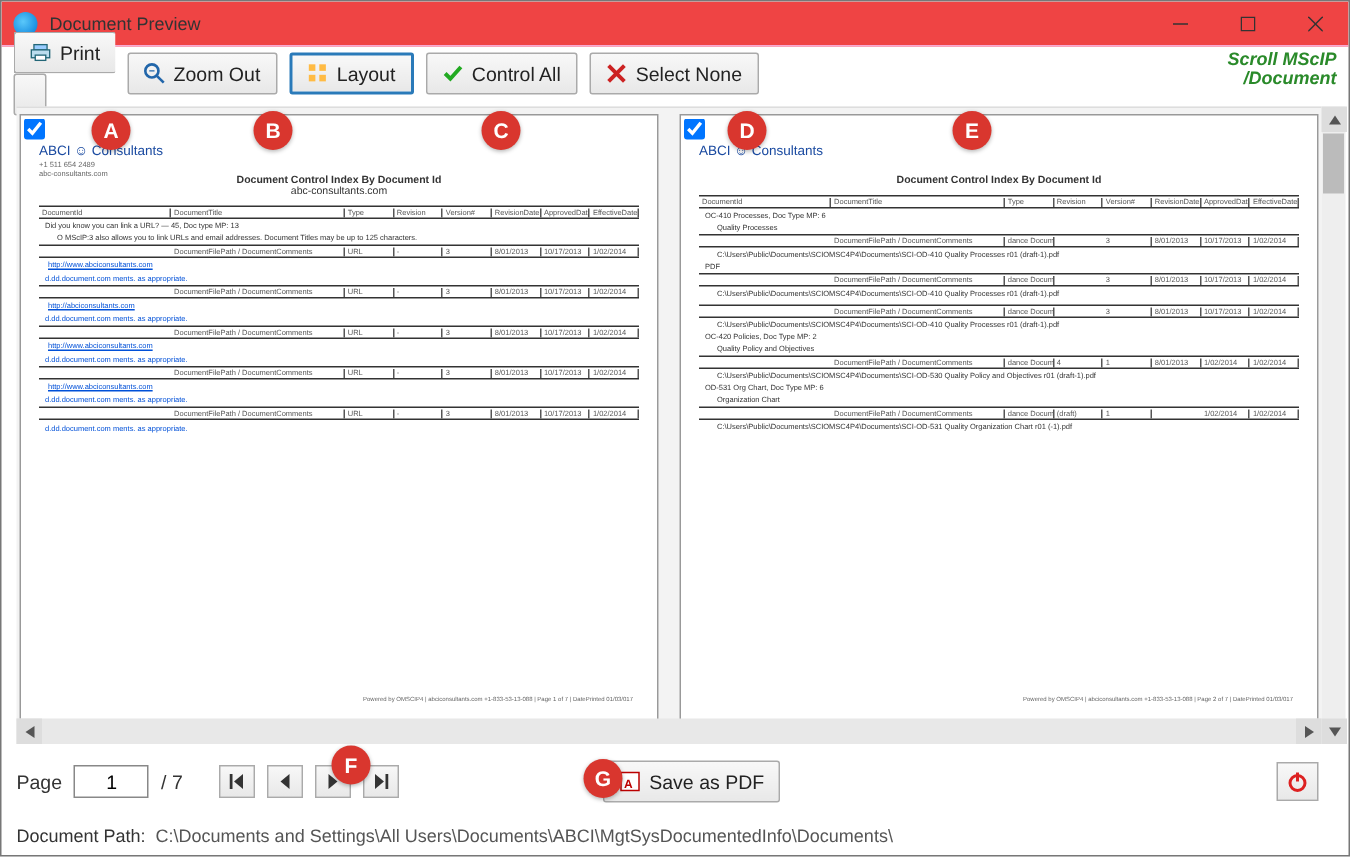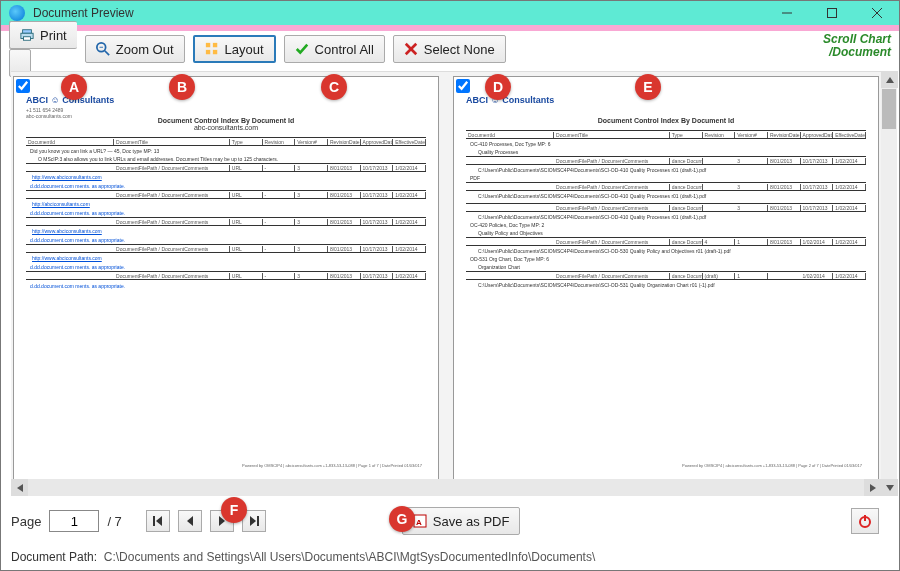--- a/index.html
+++ b/index.html
@@ -1,34 +1,34 @@
 <!DOCTYPE html>
 <html><head>
 <meta charset="utf-8">
 <style>
 * { box-sizing: border-box; margin: 0; padding: 0; font-family: "Segoe UI", Arial, sans-serif; }
 body { width: 900px; height: 571px; background: #fff; overflow: hidden; border: 1px solid #777; position: relative; }
-.titlebar { height: 30px; display: flex; align-items: center; padding: 0 0 0 8px; border-bottom: 6px solid #f9a8d4; background:#5eead4; }
+.titlebar { height: 30px; display: flex; align-items: center; padding: 0 0 0 8px; border-bottom: 1px solid #f9a8d4; background:#ef4444; }
 .titlebar .app-icon { width:16px; height:16px; border-radius:50%; background: radial-gradient(circle at 40% 40%, #5ac8fa, #0078d7); margin-right:8px; }
 .titlebar .title { font-size:12px; color:#333; flex:1; }
 .win-btn { width:45px; height:30px; display:flex; align-items:center; justify-content:center; cursor:default; }
 .win-btn svg { stroke:#333; fill:none; }
 .toolbar { height:36px; display:flex; align-items:center; padding:4px 8px; gap:8px; position:relative; }
 .tbtn { display:flex; align-items:center; height:28px; padding:2px 10px; border:1px solid #aaa; background:linear-gradient(#f8f8f8,#e8e8e8); font-size:13px; color:#222; border-radius:2px; }
 .tbtn.selected { border:2px solid #2a7ab9; }
 .tbtn .ticon { margin-right:6px; display:flex; align-items:center; }
 .split { display:flex;flex-direction:column; }
 .split .arrow { width:20px; border-left:1px solid #aaa; display:flex; align-items:center; justify-content:center; }
 .scrollhint { position:absolute; right:8px; top:2px; color:#2a8a2a; font-style:italic; font-weight:bold; font-size:12px; text-align:right; line-height:1.1; font-family: "Comic Sans MS", cursive; }
 .preview-area { position:absolute; top:70px; left:10px; right:18px; height:410px; background:#f3f3f3; display:flex; gap:10px; overflow:hidden; border-top:1px solid #ddd; }
 .page { flex:1; background:#fff; border:1px solid #999; position:relative; margin:4px 2px 0 2px; overflow:hidden; }
 .page .check { position:absolute; top:2px; left:2px; z-index:2; }
 .pg-inner { position:absolute; top:18px; left:12px; right:12px; bottom:10px; font-size:6px; color:#555; }
 .pg-header { text-align:center; font-size:7px; color:#333; margin-bottom:6px; }
-.pg-logo { position:absolute; top:0; left:0; font-size:9px; color:#1a4aa0; font-weight:bold; }
+.pg-logo { position:absolute; top:0; left:0; font-size:9px; color:#1a4aa0; font-weight:normal; }
 .pg-sub { position:absolute; top:12px; left:0; font-size:5px; color:#666; }
 .tbl-hdr, .tbl-row { display:flex; border-top:1px solid #333; border-bottom:1px solid #333; height:9px; font-size:5px; align-items:center; }
 .tbl-hdr span, .tbl-row span { border-right:1px solid #555; padding:0 2px; overflow:hidden; white-space:nowrap; }
 .c1{flex:3}.c2{flex:4}.c3{flex:1}.c4{flex:1}.c5{flex:1}.c6{flex:1}.c7{flex:1}.c8{flex:1}
 .bluelink { color:#0050d8; text-decoration:underline; font-size:5px; margin:2px 0 3px 6px; display:block;}
 .bluebold { color:#0050d8; font-size:5px; margin:3px 0 1px 4px; display:block; }
 .blackline { color:#333; font-size:5px; margin:2px 0 1px 4px; display:block; }
 .footer-txt { position:absolute; bottom:2px; right:4px; font-size:4px; color:#666;}
 .hscroll { position:absolute; left:10px; right:18px; top:478px; height:17px; background:#e8e8e8; display:flex; align-items:center; }
 .hscroll .arrow, .vscroll .arrow { width:17px; height:17px; display:flex; align-items:center; justify-content:center; background:#ddd;}
@@ -123,21 +123,21 @@
   <div class="tbtn">
     <span class="ticon">
         <svg width="14" height="14" viewBox="0 0 16 16">
           <line x1="2" y1="2" x2="14" y2="14" stroke="#c22" stroke-width="3"></line>
           <line x1="14" y1="2" x2="2" y2="14" stroke="#c22" stroke-width="3"></line>
         </svg>
       </span>
     <span>Select None</span>
   </div>
   <div class="scrollhint">
-    <span>Scroll Chart</span><br><span>/Document</span>
+    <span>Scroll MScIP</span><br><span>/Document</span>
   </div>
 </div>
 
 <div class="callout" style="top:73px; left:60px;">A</div>
 <div class="callout" style="top:73px; left:168px;">B</div>
 <div class="callout" style="top:73px; left:320px;">C</div>
 <div class="callout" style="top:73px; left:484px;">D</div>
 <div class="callout" style="top:73px; left:634px;">E</div>
 <div class="callout" style="top:496px; left:220px;">F</div>
 <div class="callout" style="top:505px; left:388px;">G</div>

